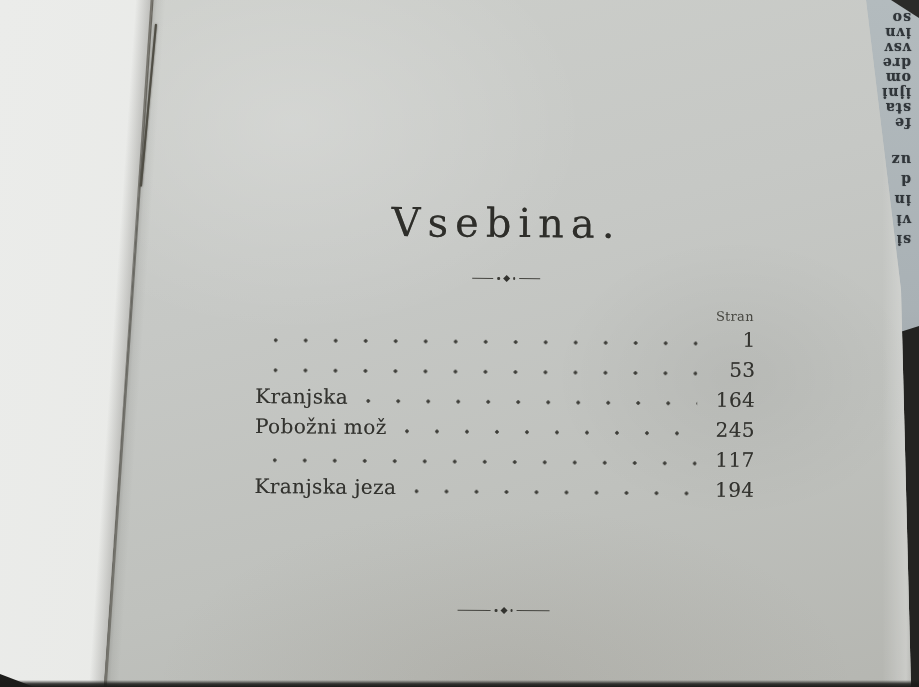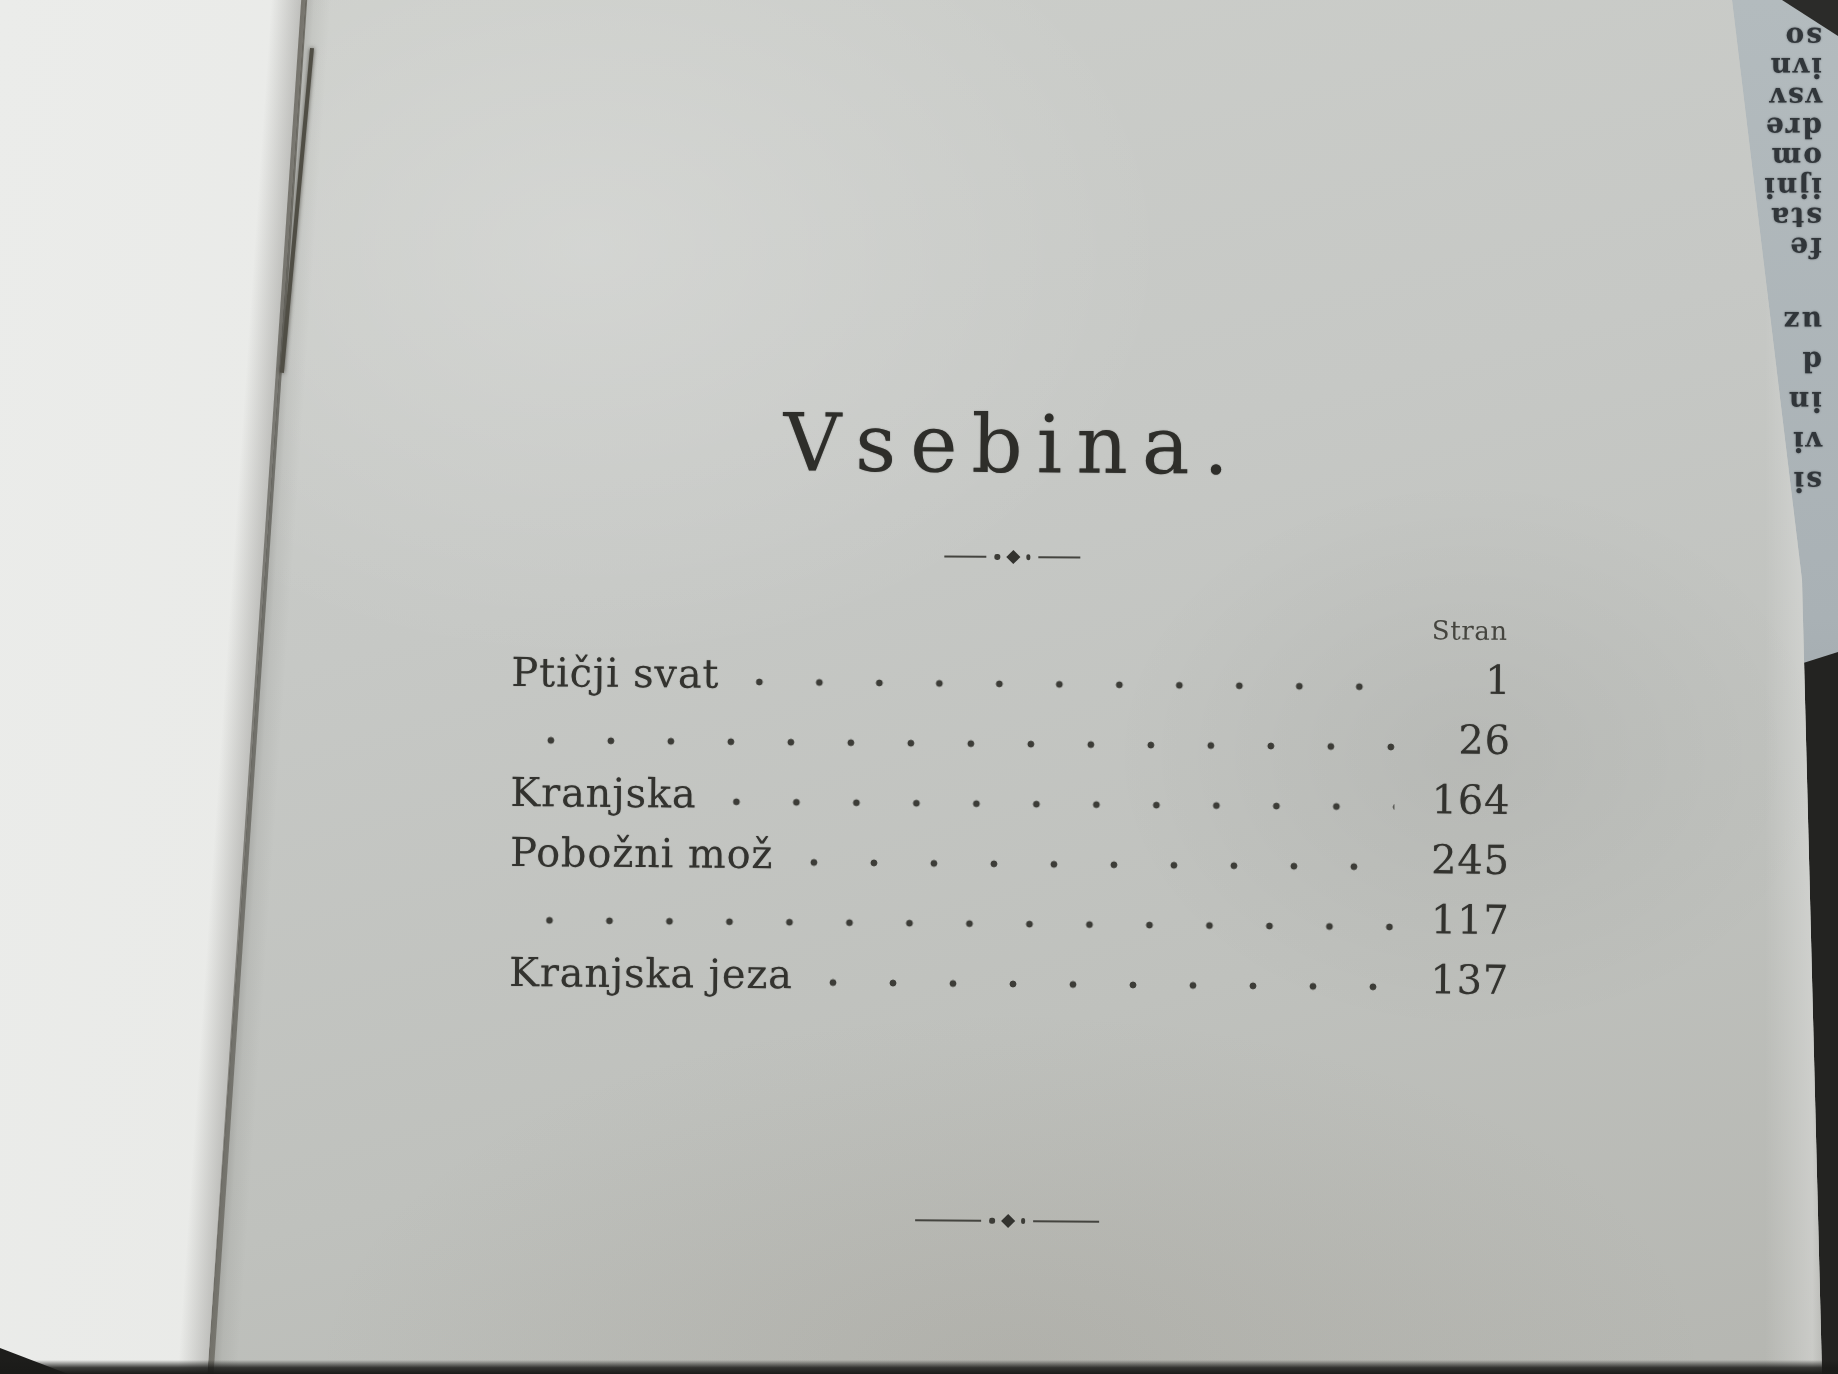--- a/index.html
+++ b/index.html
@@ -114,46 +114,45 @@
       <span class="orn-dot"></span>
       <span class="orn-diamond"></span>
       <span class="orn-dot"></span>
       <span class="orn-line"></span>
     </div>
 
     <div class="toc">
       <div class="stran">Stran</div>
 
       <div class="row">
-        <span class="etitle">Ptičji svat</span>
         <span class="dots"></span>
         <span class="epage">1</span>
       </div>
       <div class="row">
         <span class="dots"></span>
-        <span class="epage">26</span>
+        <span class="epage">53</span>
       </div>
       <div class="row">
         <span class="etitle">Kranjska</span>
         <span class="dots"></span>
         <span class="epage">164</span>
       </div>
       <div class="row">
         <span class="etitle">Pobožni mož</span>
         <span class="dots"></span>
         <span class="epage">245</span>
       </div>
       <div class="row">
         <span class="dots"></span>
         <span class="epage">117</span>
       </div>
       <div class="row">
         <span class="etitle">Kranjska jeza</span>
         <span class="dots"></span>
-        <span class="epage">137</span>
+        <span class="epage">194</span>
       </div>
     </div>
 
     <div class="ornament orn-bottom">
       <span class="orn-line"></span>
       <span class="orn-dot"></span>
       <span class="orn-diamond"></span>
       <span class="orn-dot"></span>
       <span class="orn-line"></span>
     </div>

